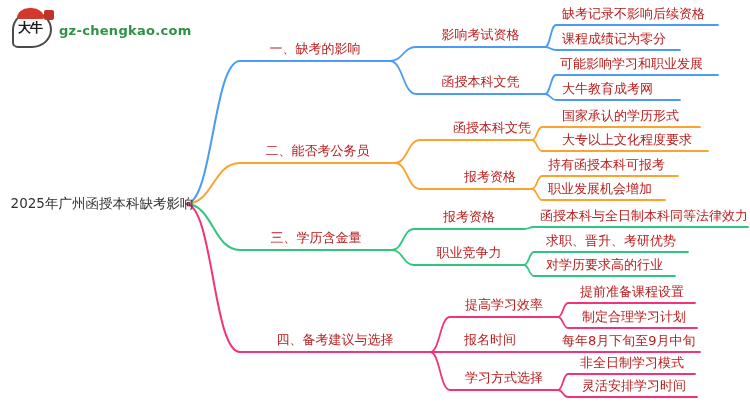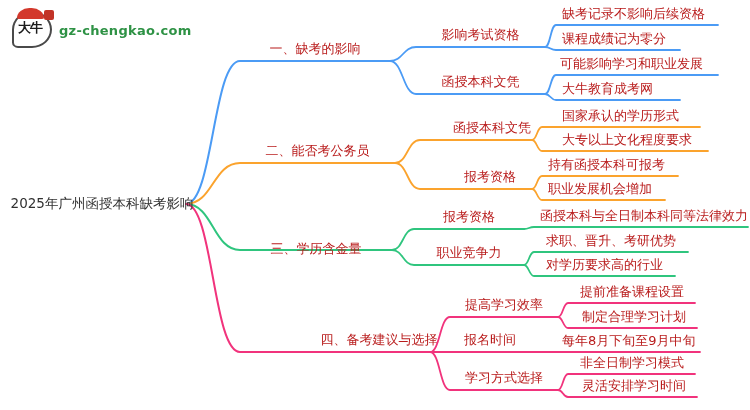--- a/index.html
+++ b/index.html
@@ -82,27 +82,27 @@
       <div class="nl l2" style="left: 480.5px; top: 75px;">函授本科文凭</div>
       <div class="nl leaf" style="left: 560px; top: 57px; transform: none;">可能影响学习和职业发展</div>
       <div class="nl leaf" style="left: 562px; top: 82px; transform: none;">大牛教育成考网</div>
       <div class="nl l1" style="left: 317.5px; top: 144px;">二、能否考公务员</div>
       <div class="nl l2" style="left: 476px; top: 121px; padding-left: 32px;">函授本科文凭</div>
       <div class="nl leaf" style="left: 562px; top: 109px; transform: none;">国家承认的学历形式</div>
       <div class="nl leaf" style="left: 562px; top: 133px; transform: none;">大专以上文化程度要求</div>
       <div class="nl l2" style="left: 490px; top: 170px;">报考资格</div>
       <div class="nl leaf" style="left: 548px; top: 158px; transform: none;">持有函授本科可报考</div>
       <div class="nl leaf" style="left: 548px; top: 182px; transform: none;">职业发展机会增加</div>
-      <div class="nl l1" style="left: 316px; top: 242px;">三、学历含金量</div>
+      <div class="nl l1" style="left: 316px; top: 231px;">三、学历含金量</div>
       <div class="nl l2" style="left: 469px; top: 210px;">报考资格</div>
       <div class="nl leaf" style="left: 540px; top: 209px; transform: none;">函授本科与全日制本科同等法律效力</div>
       <div class="nl l2" style="left: 469px; top: 246px;">职业竞争力</div>
       <div class="nl leaf" style="left: 546px; top: 234px; transform: none;">求职、晋升、考研优势</div>
       <div class="nl leaf" style="left: 546px; top: 258px; transform: none;">对学历要求高的行业</div>
-      <div class="nl l1" style="left: 335px; top: 333px; margin-left: 44px;">四、备考建议与选择</div>
+      <div class="nl l1" style="left: 335px; top: 333px;">四、备考建议与选择</div>
       <div class="nl l2" style="left: 504px; top: 298px;">提高学习效率</div>
       <div class="nl leaf" style="left: 580px; top: 285px; transform: none;">提前准备课程设置</div>
       <div class="nl leaf" style="left: 582px; top: 310px; transform: none;">制定合理学习计划</div>
       <div class="nl l2" style="left: 490px; top: 333px;">报名时间</div>
       <div class="nl leaf" style="left: 562px; top: 334px; transform: none;">每年8月下旬至9月中旬</div>
       <div class="nl l2" style="left: 504px; top: 371px;">学习方式选择</div>
       <div class="nl leaf" style="left: 580px; top: 356px; transform: none;">非全日制学习模式</div>
       <div class="nl leaf" style="left: 582px; top: 379px; transform: none;">灵活安排学习时间</div>
     </div>
 </div>

